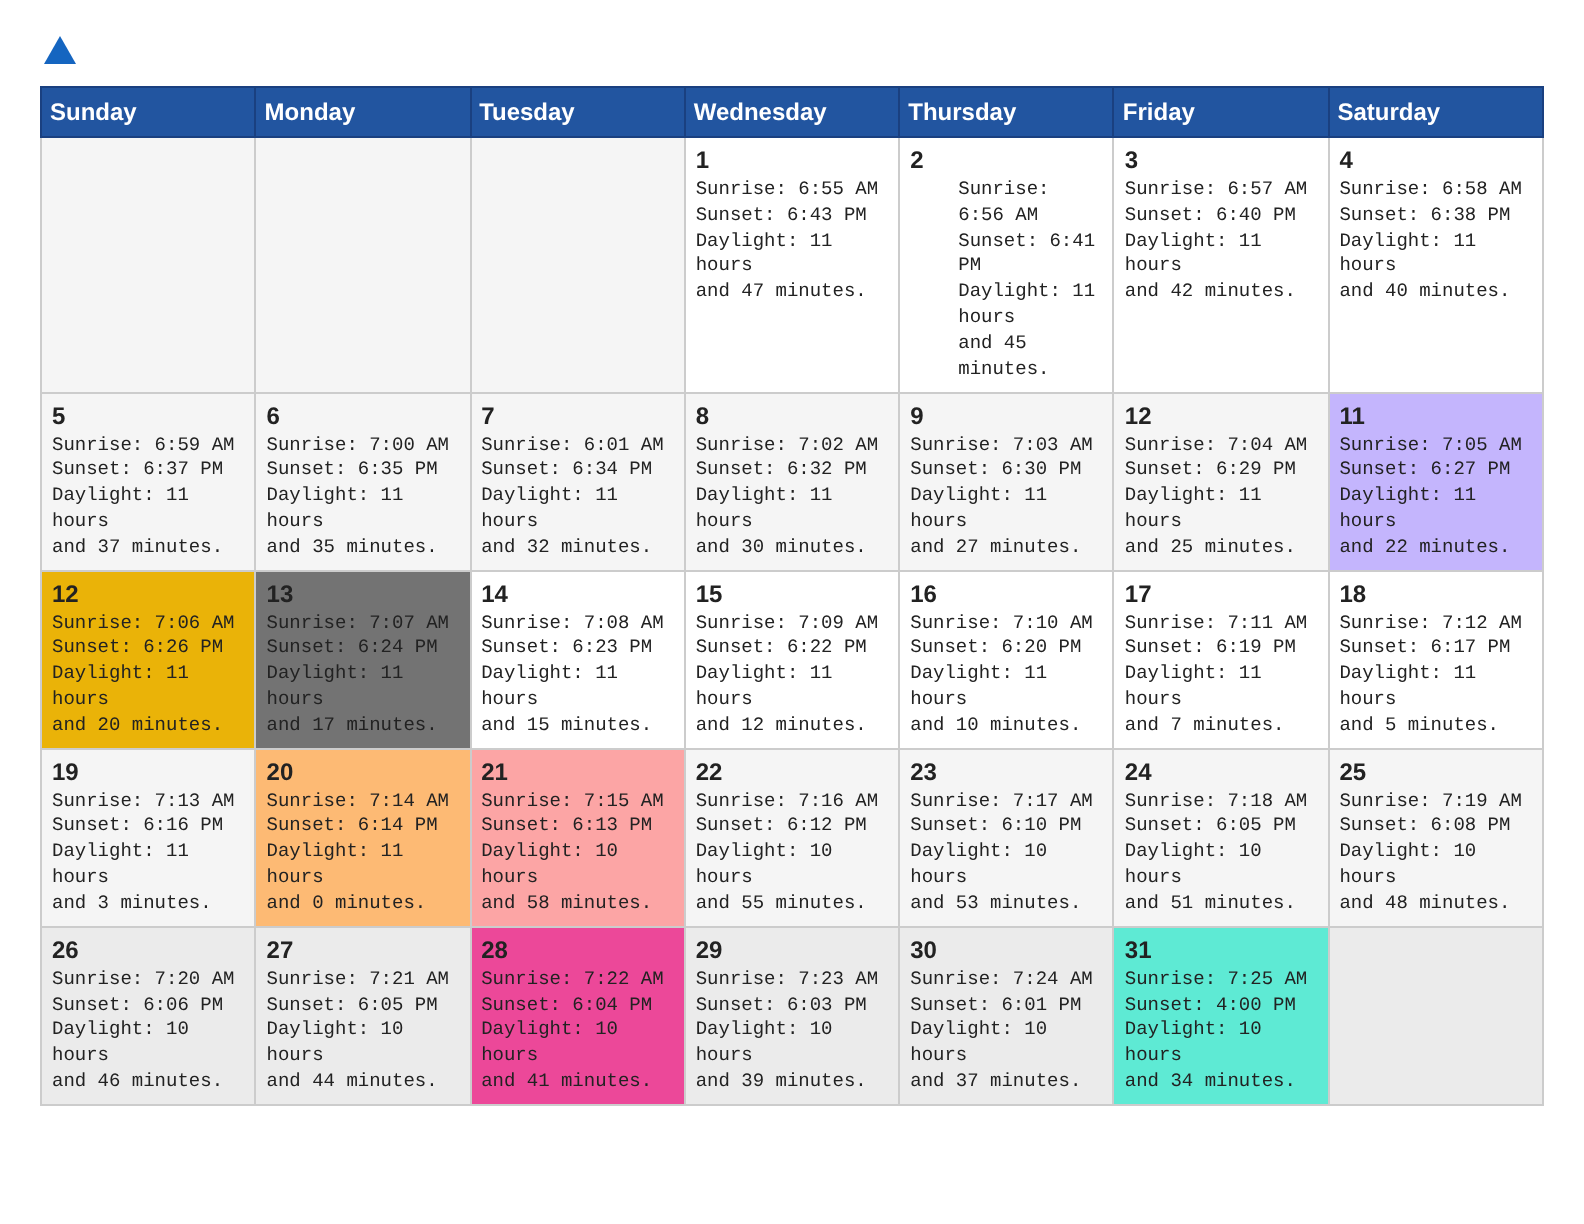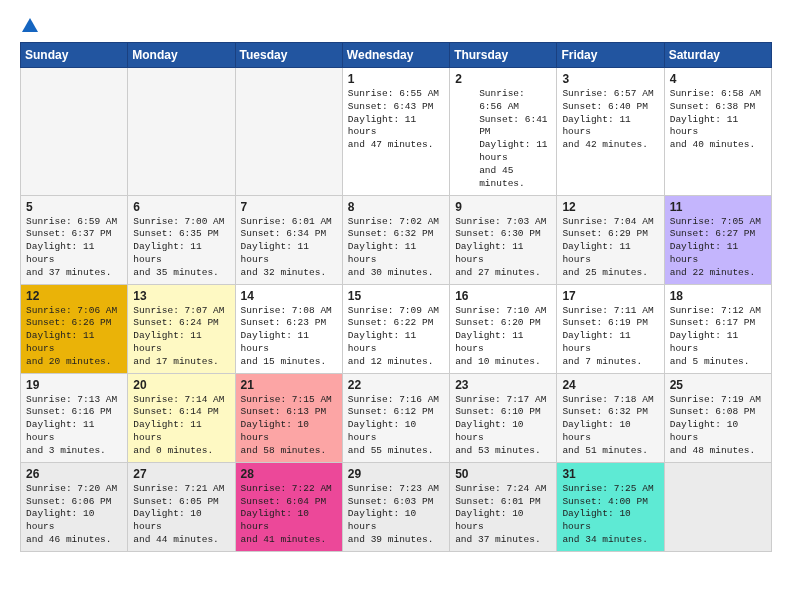--- a/index.html
+++ b/index.html
@@ -200,21 +200,21 @@
           </td>
         </tr>
         <tr>
           <td style="background: #eab308;">
             <span class="day-num">12</span>
             <div class="day-info" style="white-space: pre-line;">Sunrise: 7:06 AM
 Sunset: 6:26 PM
 Daylight: 11 hours
 and 20 minutes.</div>
           </td>
-          <td style="background: #fef9c3;">
+          <td style="background: #737373;">
             <span class="day-num">13</span>
             <div class="day-info" style="white-space: pre-line;">Sunrise: 7:07 AM
 Sunset: 6:24 PM
 Daylight: 11 hours
 and 17 minutes.</div>
           </td>
           <td style="background: rgb(255, 255, 255);">
             <span class="day-num">14</span>
             <div class="day-info" style="white-space: pre-line;">Sunrise: 7:08 AM
 Sunset: 6:23 PM
@@ -251,21 +251,21 @@
           </td>
         </tr>
         <tr>
           <td style="background: rgb(245, 245, 245);">
             <span class="day-num">19</span>
             <div class="day-info" style="white-space: pre-line;">Sunrise: 7:13 AM
 Sunset: 6:16 PM
 Daylight: 11 hours
 and 3 minutes.</div>
           </td>
-          <td style="background: #fef9c3;">
+          <td style="background: #fdba74;">
             <span class="day-num">20</span>
             <div class="day-info" style="white-space: pre-line;">Sunrise: 7:14 AM
 Sunset: 6:14 PM
 Daylight: 11 hours
 and 0 minutes.</div>
           </td>
           <td style="background: #fca5a5;">
             <span class="day-num">21</span>
             <div class="day-info" style="white-space: pre-line;">Sunrise: 7:15 AM
 Sunset: 6:13 PM
@@ -282,21 +282,21 @@
           <td style="background: rgb(245, 245, 245);">
             <span class="day-num">23</span>
             <div class="day-info" style="white-space: pre-line;">Sunrise: 7:17 AM
 Sunset: 6:10 PM
 Daylight: 10 hours
 and 53 minutes.</div>
           </td>
           <td style="background: rgb(245, 245, 245);">
             <span class="day-num">24</span>
             <div class="day-info" style="white-space: pre-line;">Sunrise: 7:18 AM
-Sunset: 6:32 PM
+Sunset: 6:05 PM
 Daylight: 10 hours
 and 51 minutes.</div>
           </td>
           <td style="background: rgb(245, 245, 245);">
             <span class="day-num">25</span>
             <div class="day-info" style="white-space: pre-line;">Sunrise: 7:19 AM
 Sunset: 6:08 PM
 Daylight: 10 hours
 and 48 minutes.</div>
           </td>
@@ -324,21 +324,21 @@
 and 41 minutes.</div>
           </td>
           <td style="background: rgb(235, 235, 235);">
             <span class="day-num">29</span>
             <div class="day-info" style="white-space: pre-line;">Sunrise: 7:23 AM
 Sunset: 6:03 PM
 Daylight: 10 hours
 and 39 minutes.</div>
           </td>
           <td style="background: rgb(235, 235, 235);">
-            <span class="day-num">50</span>
+            <span class="day-num">30</span>
             <div class="day-info" style="white-space: pre-line;">Sunrise: 7:24 AM
 Sunset: 6:01 PM
 Daylight: 10 hours
 and 37 minutes.</div>
           </td>
           <td style="background: #5eead4;">
             <span class="day-num">31</span>
             <div class="day-info" style="white-space: pre-line;">Sunrise: 7:25 AM
 Sunset: 4:00 PM
 Daylight: 10 hours

